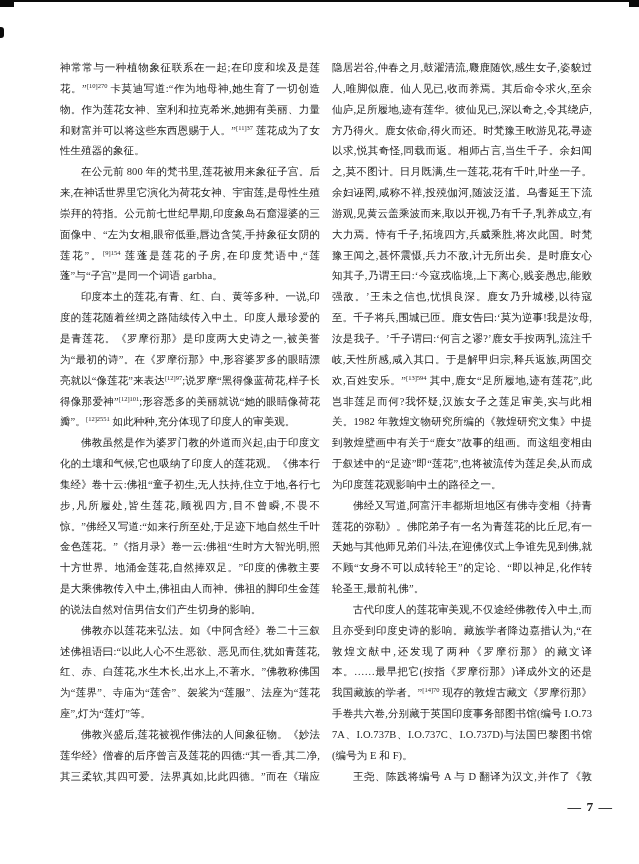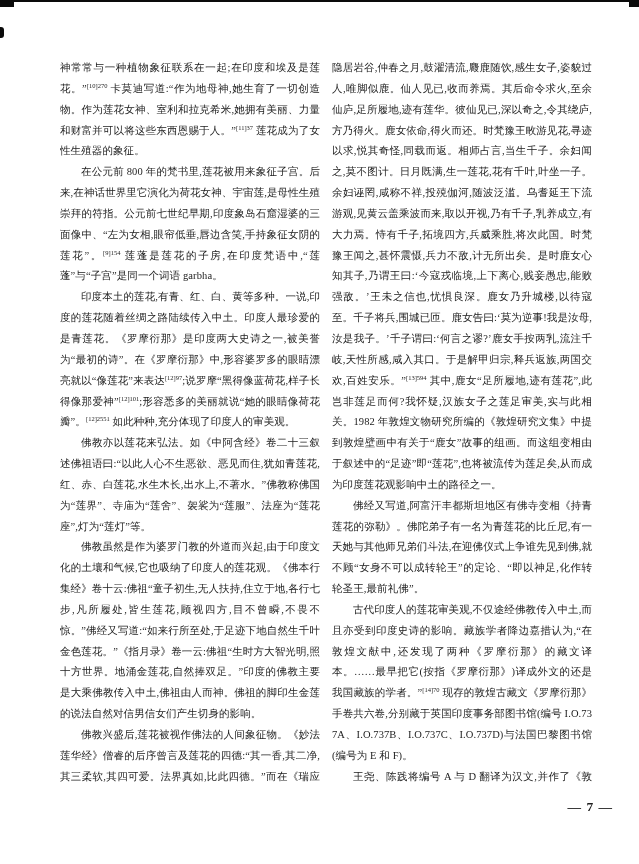--- a/index.html
+++ b/index.html
@@ -65,22 +65,22 @@
   <div class="edge-top"></div>
   <div class="corner-left"></div>
   <div class="corner-right"></div>
   <div class="blot-left"></div>
 
   <div class="text-area">
     <div class="col">
         <p class="">神常常与一种植物象征联系在一起;在印度和埃及是莲花。”<sup>[10]270</sup> 卡莫迪写道:“作为地母神,她生育了一切创造物。作为莲花女神、室利和拉克希米,她拥有美丽、力量和财富并可以将这些东西恩赐于人。”<sup>[11]37</sup> 莲花成为了女性生殖器的象征。</p>
         <p class="indent">在公元前 800 年的梵书里,莲花被用来象征子宫。后来,在神话世界里它演化为荷花女神、宇宙莲,是母性生殖崇拜的符指。公元前七世纪早期,印度象岛石窟湿婆的三面像中、“左为女相,眼帘低垂,唇边含笑,手持象征女阴的莲花”。<sup>[9]154</sup> 莲蓬是莲花的子房,在印度梵语中,“莲蓬”与“子宫”是同一个词语 garbha。</p>
         <p class="indent">印度本土的莲花,有青、红、白、黄等多种。一说,印度的莲花随着丝绸之路陆续传入中土。印度人最珍爱的是青莲花。《罗摩衍那》是印度两大史诗之一,被美誉为“最初的诗”。在《罗摩衍那》中,形容婆罗多的眼睛漂亮就以“像莲花”来表达<sup>[12]97</sup>;说罗摩“黑得像蓝荷花,样子长得像那爱神”<sup>[12]101</sup>;形容悉多的美丽就说“她的眼睛像荷花瓣”。<sup>[12]2551</sup> 如此种种,充分体现了印度人的审美观。</p>
+        <p class="indent">佛教虽然是作为婆罗门教的外道而兴起,由于印度文化的土壤和气候,它也吸纳了印度人的莲花观。《佛本行集经》卷十云:佛祖“童子初生,无人扶持,住立于地,各行七步,凡所履处,皆生莲花,顾视四方,目不曾瞬,不畏不惊。”佛经又写道:“如来行所至处,于足迹下地自然生千叶金色莲花。”《指月录》卷一云:佛祖“生时方大智光明,照十方世界。地涌金莲花,自然捧双足。”印度的佛教主要是大乘佛教传入中土,佛祖由人而神。佛祖的脚印生金莲的说法自然对信男信女们产生切身的影响。</p>
         <p class="indent">佛教亦以莲花来弘法。如《中阿含经》卷二十三叙述佛祖语曰:“以此人心不生恶欲、恶见而住,犹如青莲花,红、赤、白莲花,水生木长,出水上,不著水。”佛教称佛国为“莲界”、寺庙为“莲舍”、袈裟为“莲服”、法座为“莲花座”,灯为“莲灯”等。</p>
-        <p class="indent">佛教虽然是作为婆罗门教的外道而兴起,由于印度文化的土壤和气候,它也吸纳了印度人的莲花观。《佛本行集经》卷十云:佛祖“童子初生,无人扶持,住立于地,各行七步,凡所履处,皆生莲花,顾视四方,目不曾瞬,不畏不惊。”佛经又写道:“如来行所至处,于足迹下地自然生千叶金色莲花。”《指月录》卷一云:佛祖“生时方大智光明,照十方世界。地涌金莲花,自然捧双足。”印度的佛教主要是大乘佛教传入中土,佛祖由人而神。佛祖的脚印生金莲的说法自然对信男信女们产生切身的影响。</p>
         <p class="indent">佛教兴盛后,莲花被视作佛法的人间象征物。《妙法莲华经》僧睿的后序曾言及莲花的四德:“其一香,其二净,其三柔软,其四可爱。法界真如,比此四德。”而在《瑞应本起经》中,又有释迦牟尼前世向燃灯古佛献青莲花,被燃灯古佛“授记”的说法。文殊菩萨手持青莲花,青莲是智慧的象征。佛法以“火中升莲花”比喻凡人可在欲界中得道。密宗有莲花胎藏界、金刚界之分。</p>
       </div>
     <div class="col">
         <p class="">隐居岩谷,仲春之月,鼓濯清流,麚鹿随饮,感生女子,姿貌过人,唯脚似鹿。仙人见已,收而养焉。其后命令求火,至余仙庐,足所履地,迹有莲华。彼仙见已,深以奇之,令其绕庐,方乃得火。鹿女依命,得火而还。时梵豫王畋游见花,寻迹以求,悦其奇怪,同载而返。相师占言,当生千子。余妇闻之,莫不图计。日月既满,生一莲花,花有千叶,叶坐一子。余妇诬罔,咸称不祥,投殑伽河,随波泛滥。乌耆延王下流游观,见黄云盖乘波而来,取以开视,乃有千子,乳养成立,有大力焉。恃有千子,拓境四方,兵威乘胜,将次此国。时梵豫王闻之,甚怀震慑,兵力不敌,计无所出矣。是时鹿女心知其子,乃谓王曰:‘今寇戎临境,上下离心,贱妾愚忠,能败强敌。’王未之信也,忧惧良深。鹿女乃升城楼,以待寇至。千子将兵,围城已匝。鹿女告曰:‘莫为逆事!我是汝母,汝是我子。’千子谓曰:‘何言之谬?’鹿女手按两乳,流注千岐,天性所感,咸入其口。于是解甲归宗,释兵返族,两国交欢,百姓安乐。”<sup>[13]594</sup> 其中,鹿女“足所履地,迹有莲花”,此岂非莲足而何?我怀疑,汉族女子之莲足审美,实与此相关。1982 年敦煌文物研究所编的《敦煌研究文集》中提到敦煌壁画中有关于“鹿女”故事的组画。而这组变相由于叙述中的“足迹”即“莲花”,也将被流传为莲足矣,从而成为印度莲花观影响中土的路径之一。</p>
         <p class="indent">佛经又写道,阿富汗丰都斯坦地区有佛寺变相《持青莲花的弥勒》。佛陀弟子有一名为青莲花的比丘尼,有一天她与其他师兄弟们斗法,在迎佛仪式上争谁先见到佛,就不顾“女身不可以成转轮王”的定论、“即以神足,化作转轮圣王,最前礼佛”。</p>
         <p class="indent">古代印度人的莲花审美观,不仅途经佛教传入中土,而且亦受到印度史诗的影响。藏族学者降边嘉措认为,“在敦煌文献中,还发现了两种《罗摩衍那》的藏文译本。……最早把它(按指《罗摩衍那》)译成外文的还是我国藏族的学者。”<sup>[14]70</sup> 现存的敦煌古藏文《罗摩衍那》手卷共六卷,分别藏于英国印度事务部图书馆(编号 I.O.737A、I.O.737B、I.O.737C、I.O.737D)与法国巴黎图书馆(编号为 E 和 F)。</p>
         <p class="indent">王尧、陈践将编号 A 与 D 翻译为汉文,并作了《敦煌古藏文〈罗摩衍那〉译本介绍》。其中,农夫向国王罗摩描述悉达(又译作“悉多”,是罗摩之妻)的美,说“这位姑娘乌黑之发朝右盘,眼如睡莲,声如梵音,肤色白皙,高贵齐腰之项链无论怎样佩戴也是优雅动人的。她生于吉祥无垢之莲花丛中,四肢健美,全身上下同刚擦过的宝石一样,向四面闪闪发光。身上散发着最佳美甜馨檀</p>
       </div>
   </div>
 

